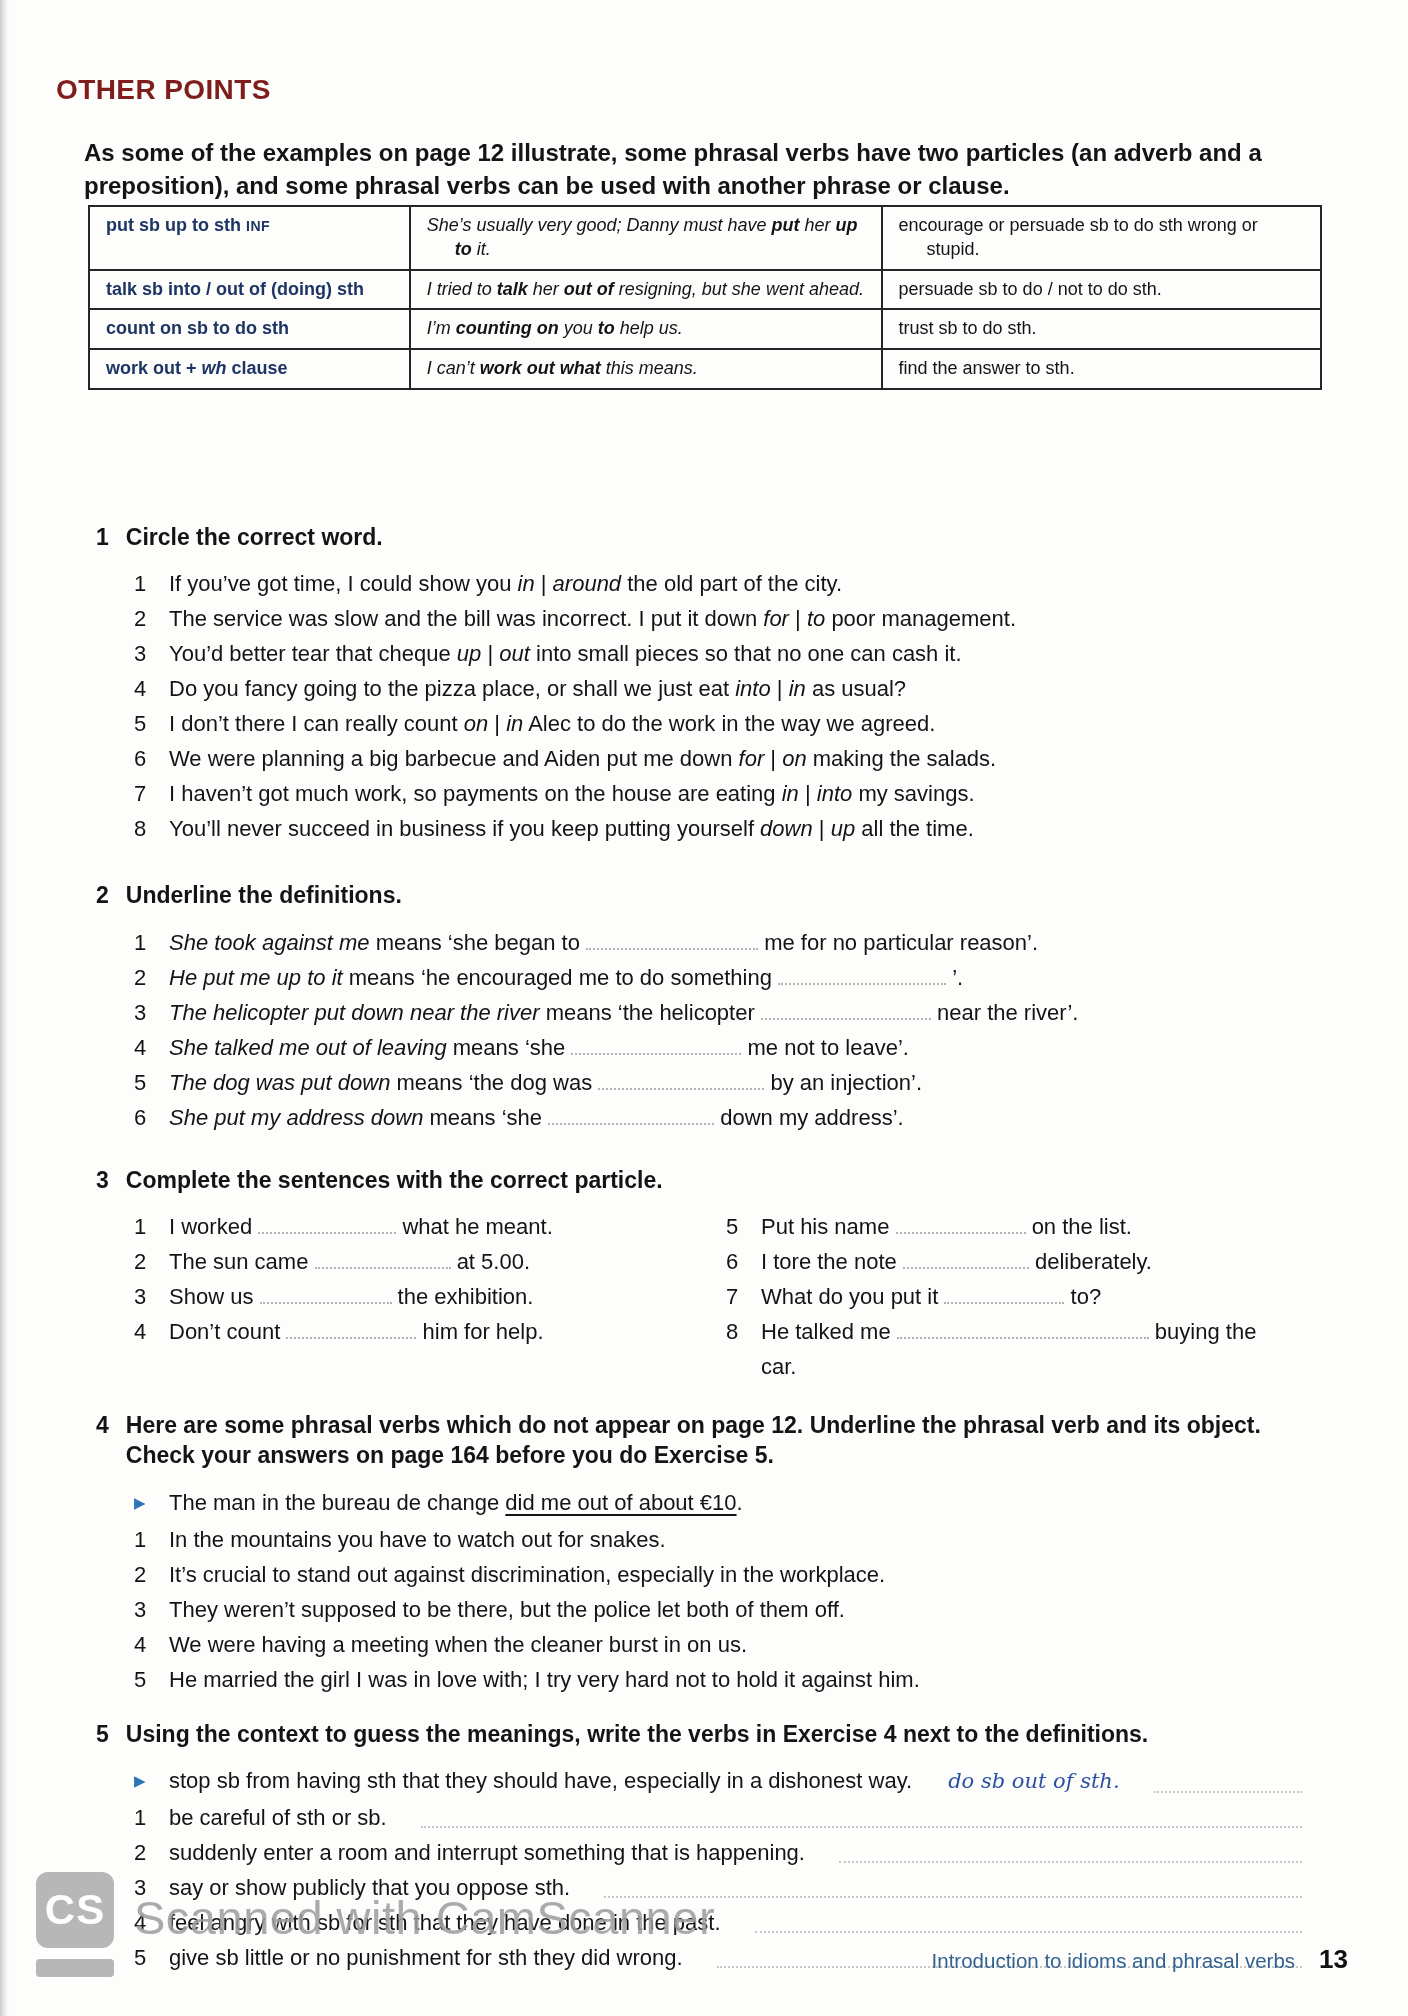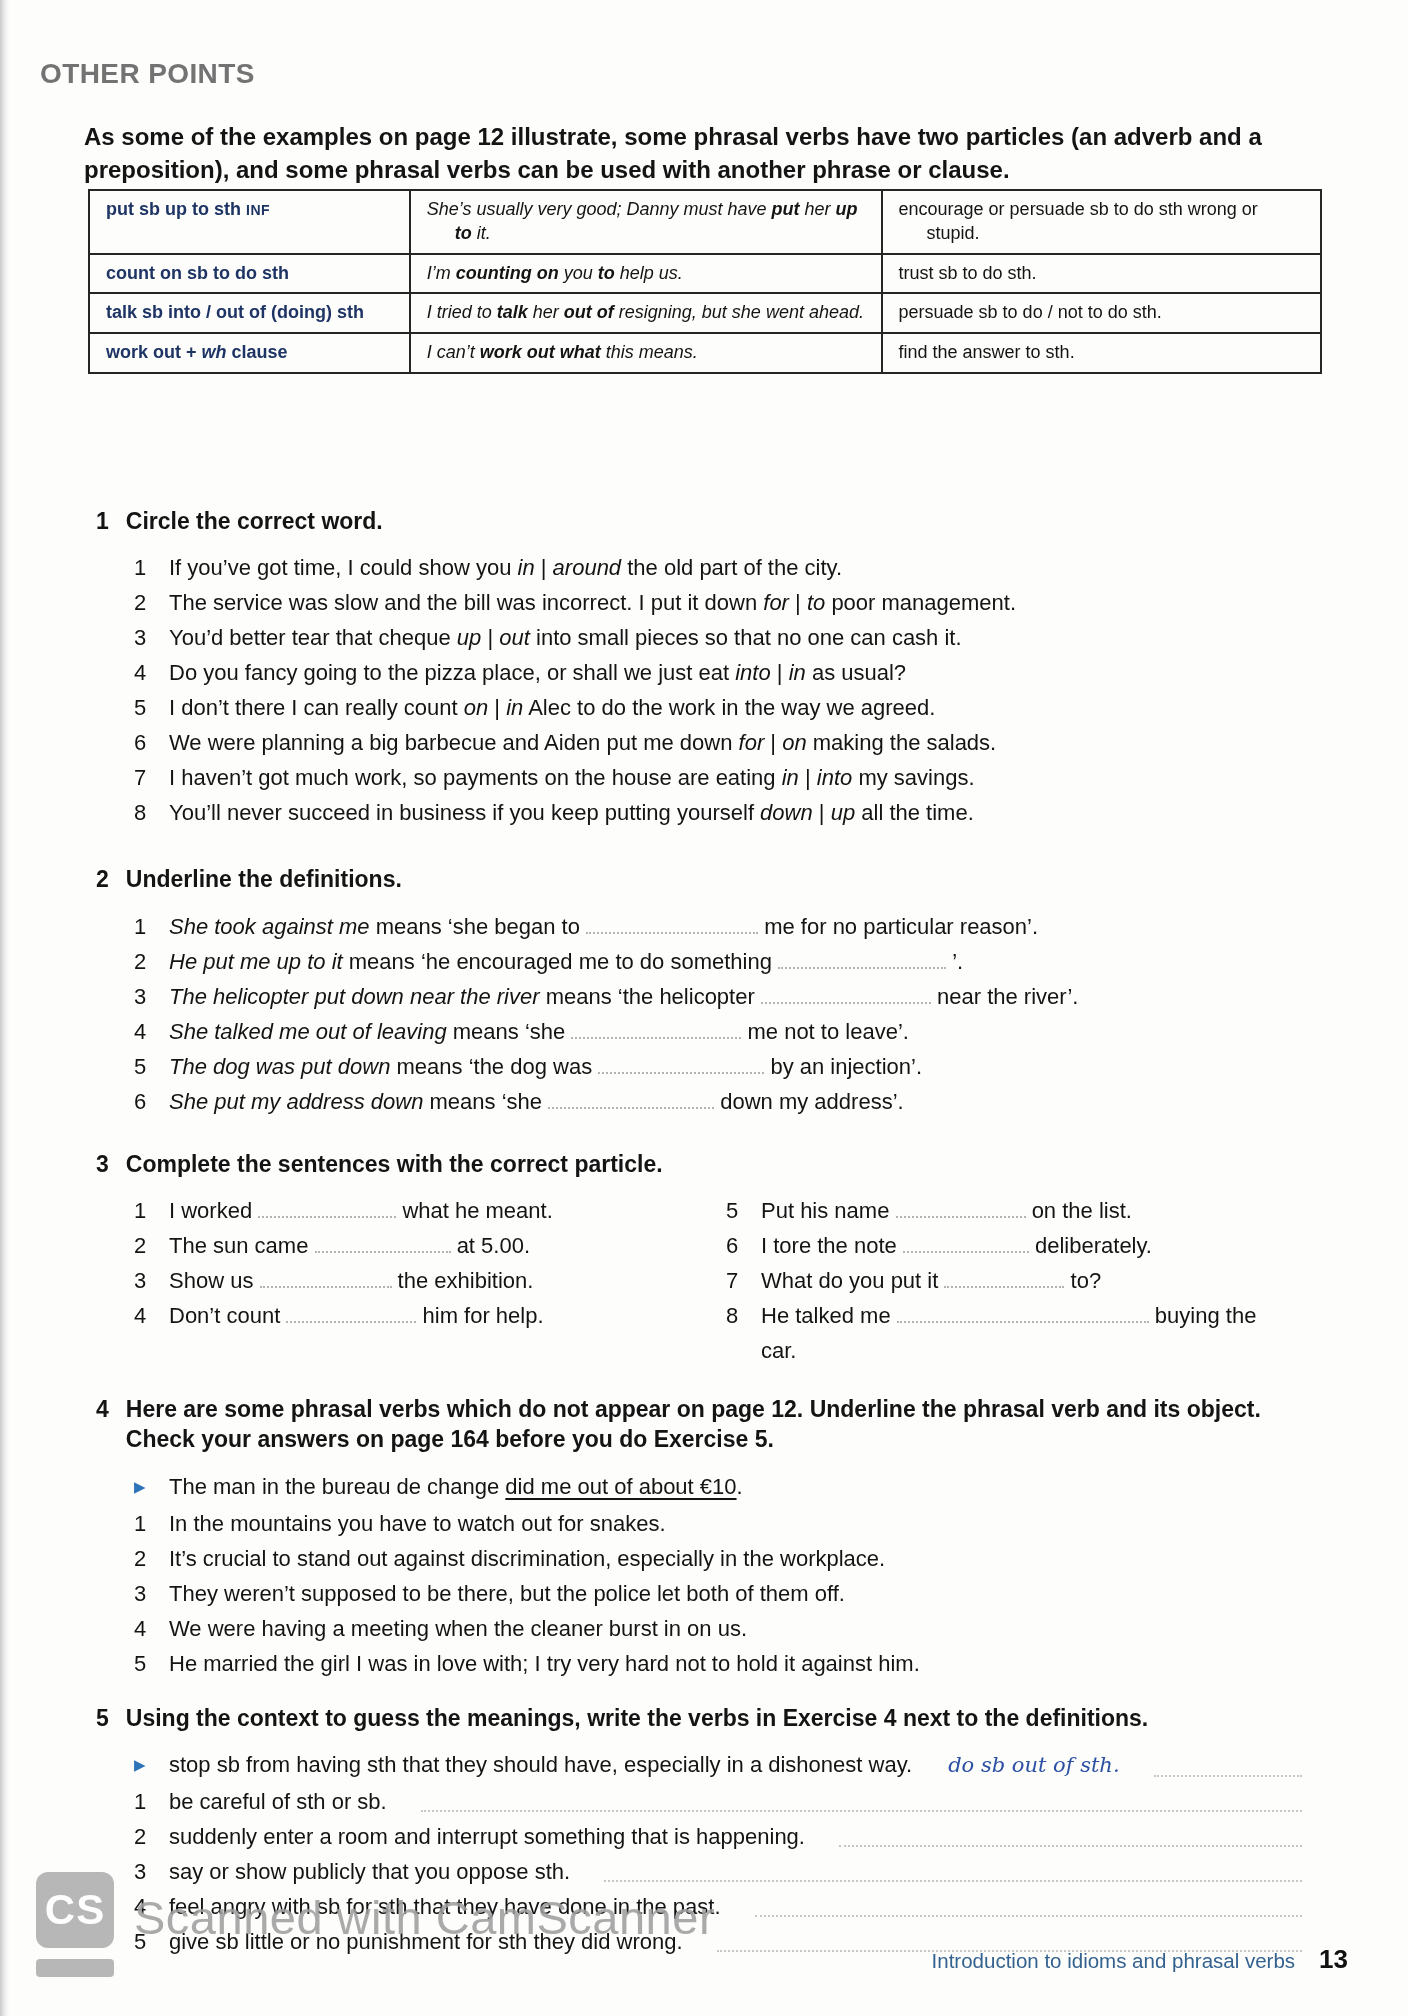--- a/index.html
+++ b/index.html
@@ -4,21 +4,21 @@
 <style>
   html,body{margin:0;padding:0;}
   body{
     width:1408px;height:2016px;position:relative;overflow:hidden;
     background:#fdfdfc;color:#141414;
     font-family:"Liberation Sans","DejaVu Sans",sans-serif;
   }
   .scan-edge{position:absolute;left:0;top:0;width:9px;height:100%;
     background:linear-gradient(to right,#cbcbcb,#eeeeee 55%,#fdfdfc);}
   .content{padding:58px 62px 0 40px;}
-  .main-head{margin:0;font-size:28px;font-weight:700;color:#737373;letter-spacing:.4px;}
+  .main-head{margin:16px;font-size:28px;font-weight:700;color:#7f1d1d;letter-spacing:.4px;}
   .intro{margin:30px 0 0 44px;max-width:1250px;font-weight:700;font-size:24px;line-height:1.38;}
   table.pv-table{margin:3px 0 0 48px;border-collapse:collapse;width:1234px;font-size:18px;table-layout:fixed;}
   table.pv-table td{border:2px solid #262626;vertical-align:top;line-height:1.32;
     padding:7px 12px 7px 44px;text-indent:-28px;}
   td.c-verb{width:25%;color:#1d3464;font-weight:700;}
   td.c-ex{width:39%;font-style:italic;}
   td.c-def{width:36%;}
   .b{font-weight:700;}
   .i{font-style:italic;}
   .u{text-decoration:underline;text-underline-offset:4px;}
@@ -61,28 +61,28 @@
   <p class="intro">As some of the examples on page 12 illustrate, some phrasal verbs have two particles (an adverb and a preposition), and some phrasal verbs can be used with another phrase or clause.</p>
 
   <table class="pv-table">
     <tbody>
       <tr>
         <td class="c-verb"><span>put sb up to sth </span><span class="sc">INF</span></td>
         <td class="c-ex"><span>She’s usually very good; Danny must have </span><span class="b">put</span><span> her </span><span class="b">up to</span><span> it.</span></td>
         <td class="c-def"><span>encourage or persuade sb to do sth wrong or stupid.</span></td>
       </tr>
       <tr>
+        <td class="c-verb"><span>talk sb into / out of (doing) sth</span></td>
+        <td class="c-ex"><span>I tried to </span><span class="b">talk</span><span> her </span><span class="b">out of</span><span> resigning, but she went ahead.</span></td>
+        <td class="c-def"><span>persuade sb to do / not to do sth.</span></td>
+      </tr>
+      <tr>
         <td class="c-verb"><span>count on sb to do sth</span></td>
         <td class="c-ex"><span>I’m </span><span class="b">counting on</span><span> you </span><span class="b">to</span><span> help us.</span></td>
         <td class="c-def"><span>trust sb to do sth.</span></td>
-      </tr>
-      <tr>
-        <td class="c-verb"><span>talk sb into / out of (doing) sth</span></td>
-        <td class="c-ex"><span>I tried to </span><span class="b">talk</span><span> her </span><span class="b">out of</span><span> resigning, but she went ahead.</span></td>
-        <td class="c-def"><span>persuade sb to do / not to do sth.</span></td>
       </tr>
       <tr>
         <td class="c-verb"><span>work out + </span><span class="i">wh</span><span> clause</span></td>
         <td class="c-ex"><span>I can’t </span><span class="b">work out what</span><span> this means.</span></td>
         <td class="c-def"><span>find the answer to sth.</span></td>
       </tr>
     </tbody>
   </table>
 
   <div class="ex ex1">

